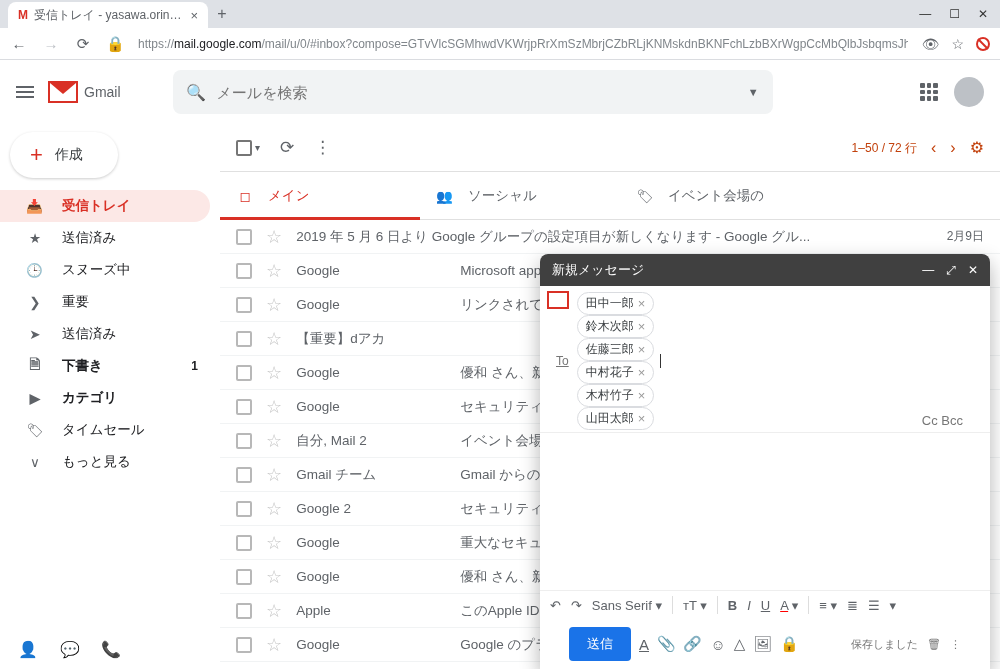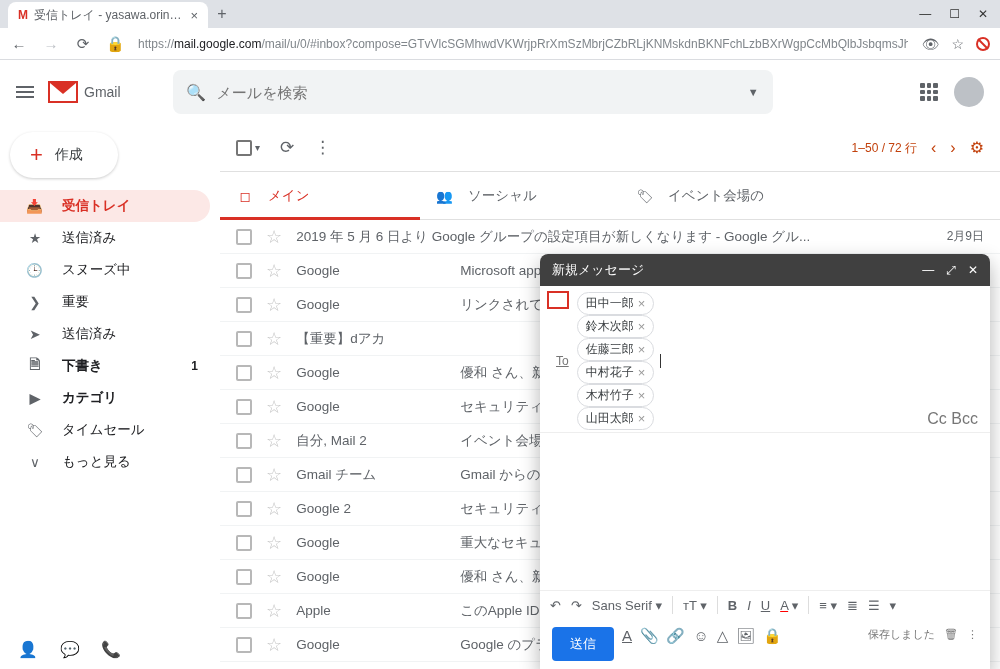--- a/index.html
+++ b/index.html
@@ -67,27 +67,27 @@
 
 
 .compose-win{position:absolute;right:10px;bottom:0;width:450px;height:415px;background:#fff;box-shadow:0 8px 20px rgba(0,0,0,.3);border-radius:8px 8px 0 0;display:flex;flex-direction:column;z-index:100}
 .cw-head{height:32px;background:#404040;color:#fff;border-radius:8px 8px 0 0;display:flex;align-items:center;padding:0 12px;font-size:13px}
 .cw-head .ctl{margin-left:auto;display:flex;gap:12px;font-size:12px}
 .cw-to{padding:6px 12px 2px;display:flex;flex-wrap:wrap;align-items:center;gap:4px;border-bottom:1px solid #eee;position:relative}
 .to-lbl{font-size:12px;color:#767676;text-decoration:underline;padding:2px 4px}
 .to-box{position:absolute;left:7px;top:5px;width:22px;height:18px;border:2px solid #d93025;pointer-events:none}
 .chip{border:1px solid #dadce0;border-radius:12px;padding:2px 8px;font-size:12px;color:#3c4043;display:flex;align-items:center;gap:4px}
 .chip .x{color:#999;font-size:13px}
-.ccbcc{position:absolute;right:12px;bottom:4px;font-size:16px;color:#767676}
+.ccbcc{position:absolute;right:27px;bottom:4px;font-size:13px;color:#767676}
 .cw-subj{padding:6px 12px;border-bottom:1px solid #eee}
 .cw-subj input{width:100%;border:none;outline:none;font-size:13px;color:#999}
 .cw-body{flex:1}
 .cw-fmt{border-top:1px solid #eee;padding:5px 10px;display:flex;align-items:center;gap:10px;color:#5f6368;font-size:13px}
 .cw-fmt .b{font-weight:bold}.cw-fmt .i{font-style:italic}.cw-fmt .u{text-decoration:underline}
-.cw-send{padding:8px 12px;display:flex;gap:8px}
+.cw-send{padding:8px 29px;display:flex;align-items:center;gap:8px}
 .send-btn{background:#1a73e8;color:#fff;border:none;padding:8px 18px;border-radius:4px;font-size:13px;font-weight:500}
 .cw-send .ic{color:#5f6368;font-size:15px}
 .saved{margin-left:auto;font-size:11px;color:#767676}
 .sep{width:1px;height:18px;background:#ddd}
 .caret-in{display:inline-block;width:1px;height:14px;background:#333;margin:0 2px;vertical-align:middle}
 </style>
 </head>
 <body>
 
 <div class="browser-chrome">

